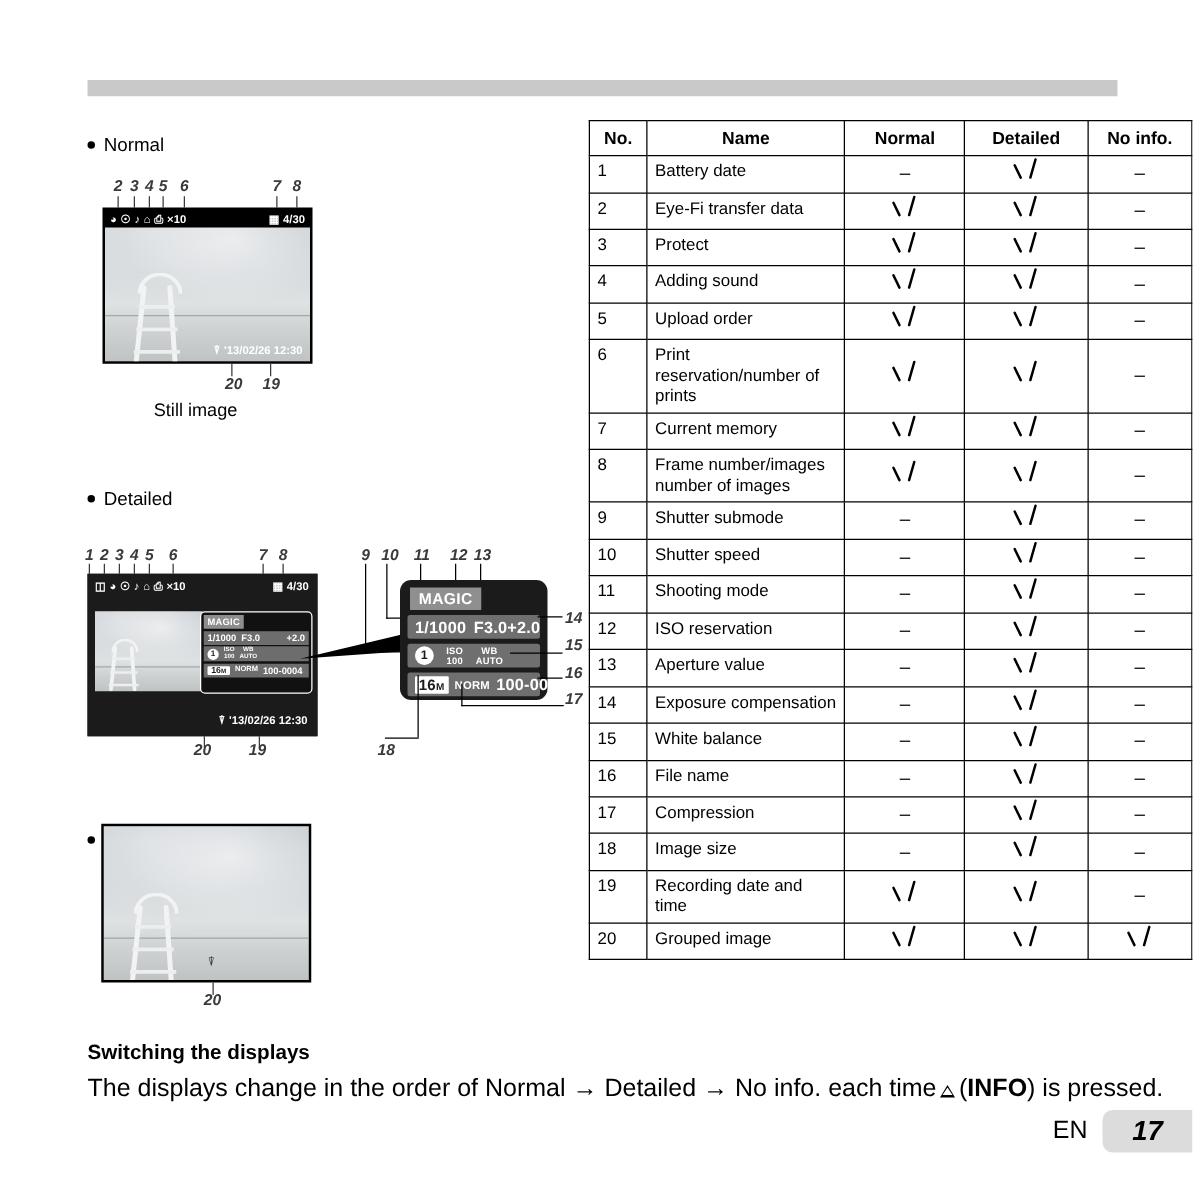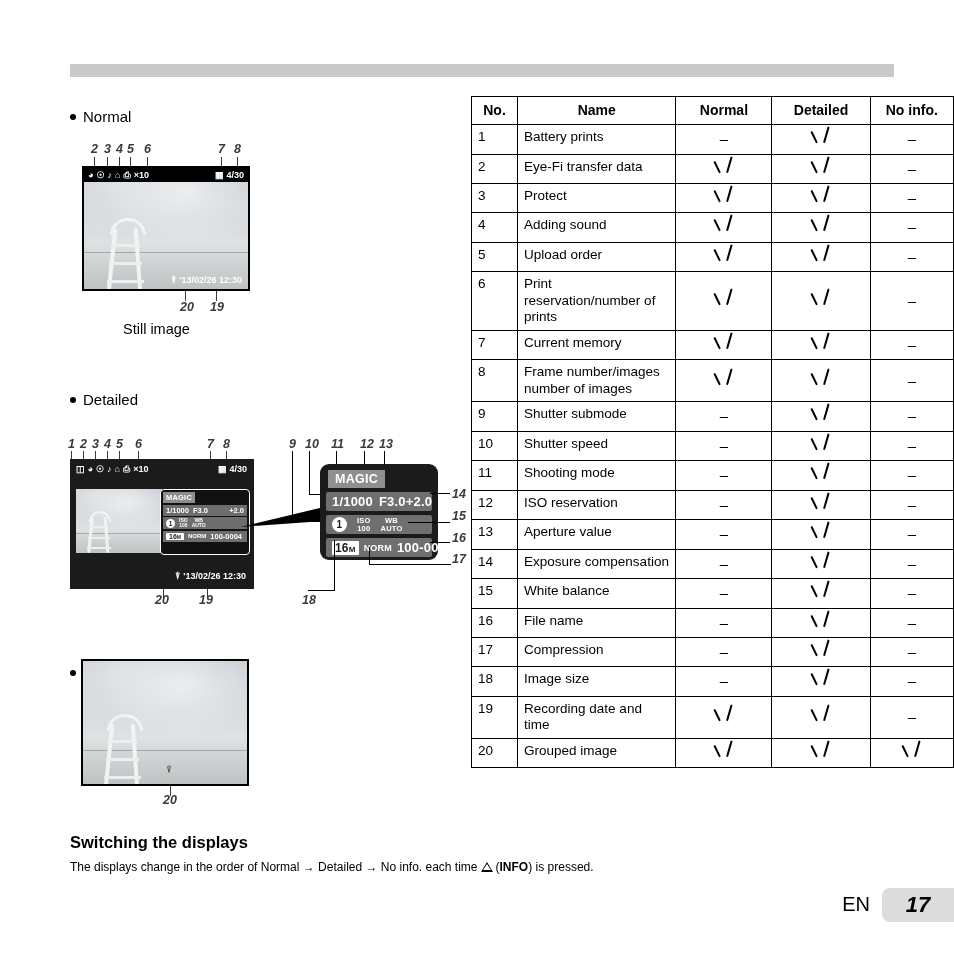--- a/index.html
+++ b/index.html
@@ -304,21 +304,21 @@
   
   #sub-heading {
     position: absolute;
     left: 70px; top: 833px;
     font-size: 16.5px;
     font-weight: bold;
   }
   #switch-text {
     position: absolute;
     left: 70px; top: 860px;
-    font-size: 12px;
+    font-size: 20px;
     white-space: nowrap;
   }
   #switch-text b { font-weight: bold; }
   .tri-glyph {
     display: inline-block;
     width: 0; height: 0;
     border-left: 6px solid transparent;
     border-right: 6px solid transparent;
     border-bottom: 10px solid #000;
     position: relative;
@@ -600,21 +600,21 @@
       <th class="h-no">No.</th>
       <th class="h-name">Name</th>
       <th class="h-normal">Normal</th>
       <th class="h-detailed">Detailed</th>
       <th class="h-noinfo">No info.</th>
     </tr>
   </thead>
   <tbody id="spec-table-body">
       <tr>
         <td class="c-no">1</td>
-        <td class="c-name">Battery prints</td>
+        <td class="c-name">Battery date</td>
         <td class="c-mark"><span class="dash">–</span></td>
         <td class="c-mark"><span class="chk"></span></td>
         <td class="c-mark"><span class="dash">–</span></td>
       </tr>
       <tr>
         <td class="c-no">2</td>
         <td class="c-name">Eye-Fi transfer data</td>
         <td class="c-mark"><span class="chk"></span></td>
         <td class="c-mark"><span class="chk"></span></td>
         <td class="c-mark"><span class="dash">–</span></td>

